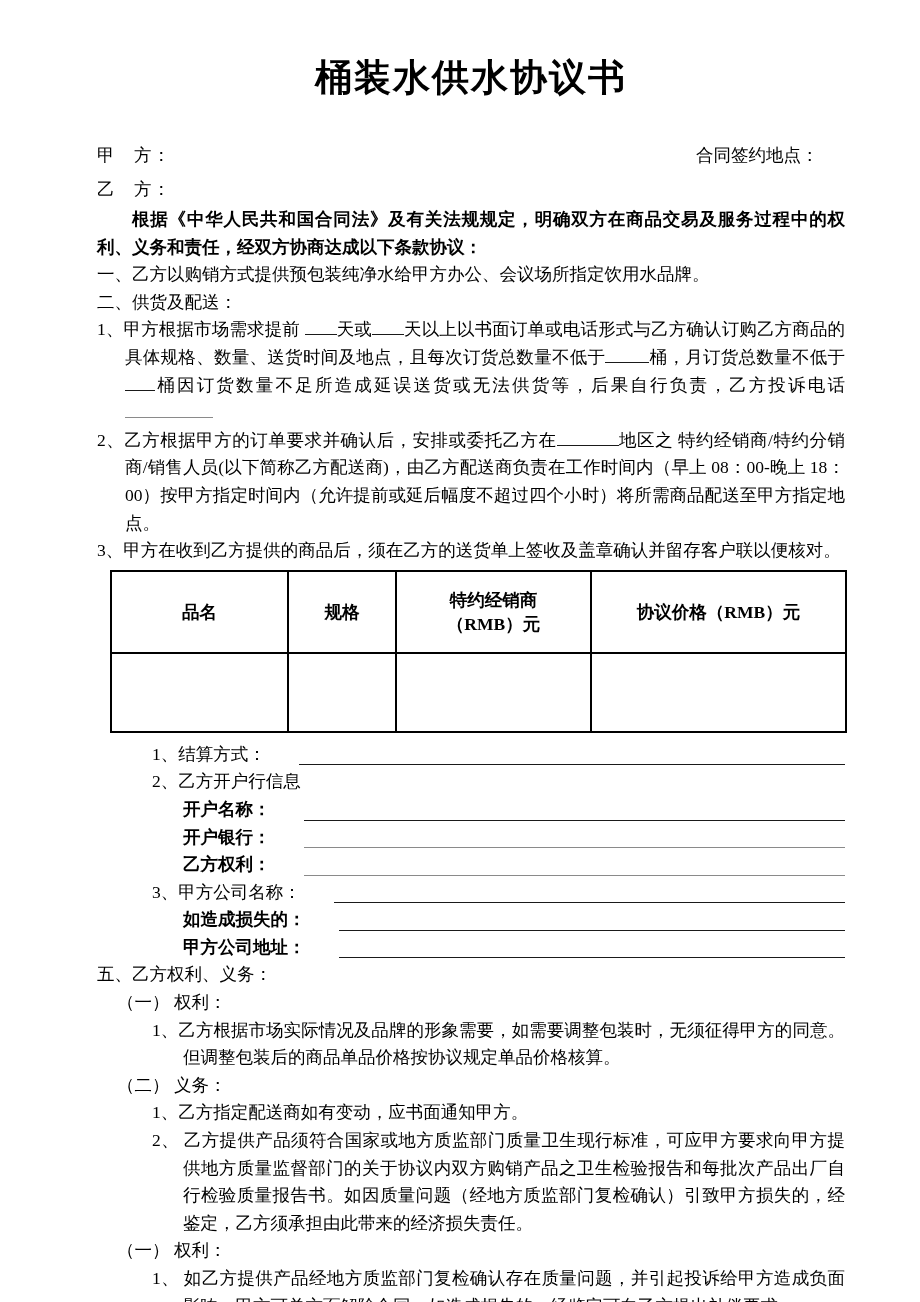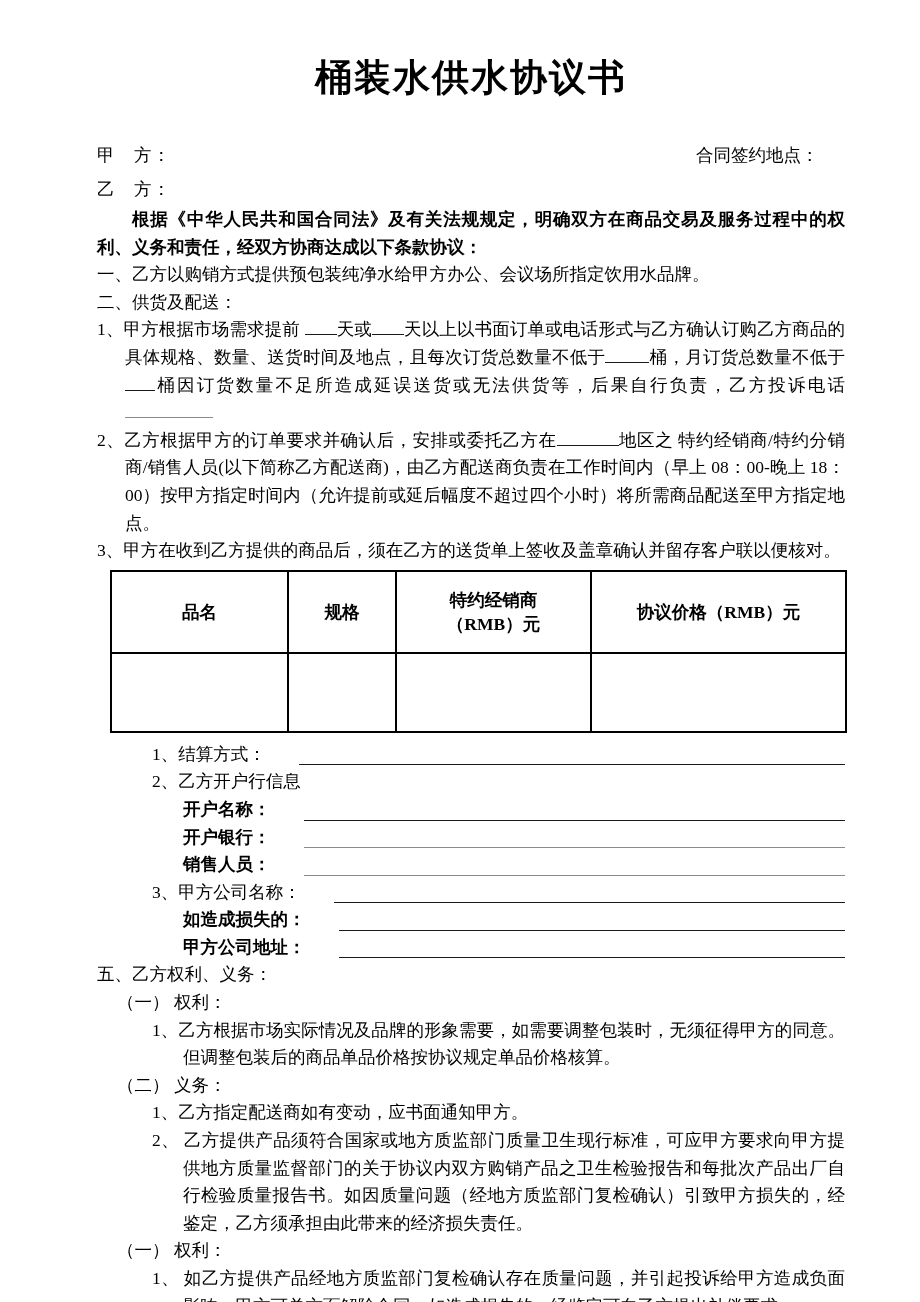--- a/index.html
+++ b/index.html
@@ -160,21 +160,21 @@
     </div>
     <div class="fill-row pl86">
       <span class="lbl">开户名称：</span>
         <span class="fill"></span>
     </div>
     <div class="fill-row pl86">
       <span class="lbl">开户银行：</span>
         <span class="fill gray"></span>
     </div>
     <div class="fill-row pl86">
-      <span class="lbl">销售人员：</span>
+      <span class="lbl">乙方权利：</span>
         <span class="fill gray"></span>
     </div>
     <div class="fill-row pl55">
       <span class="lbl">3、甲方公司名称：</span>
         <span class="fill"></span>
     </div>
     <div class="fill-row pl86">
       <span class="lbl">如造成损失的：</span>
         <span class="fill"></span>
     </div>

